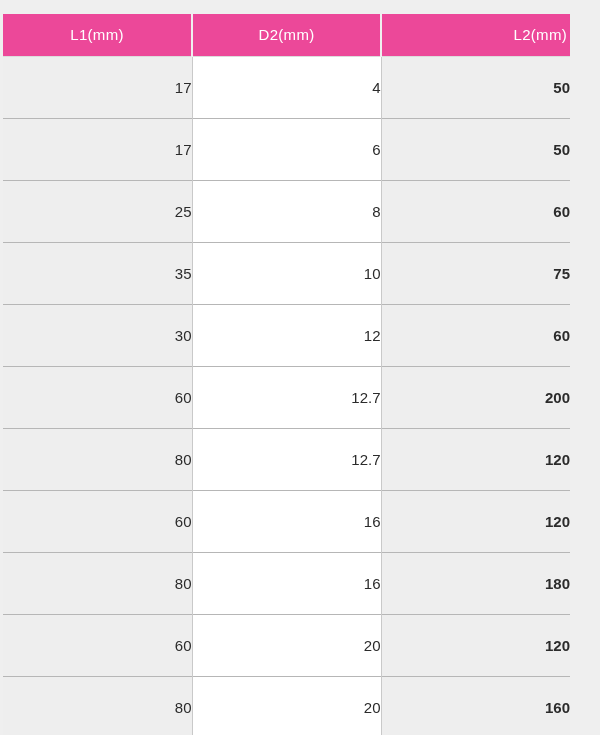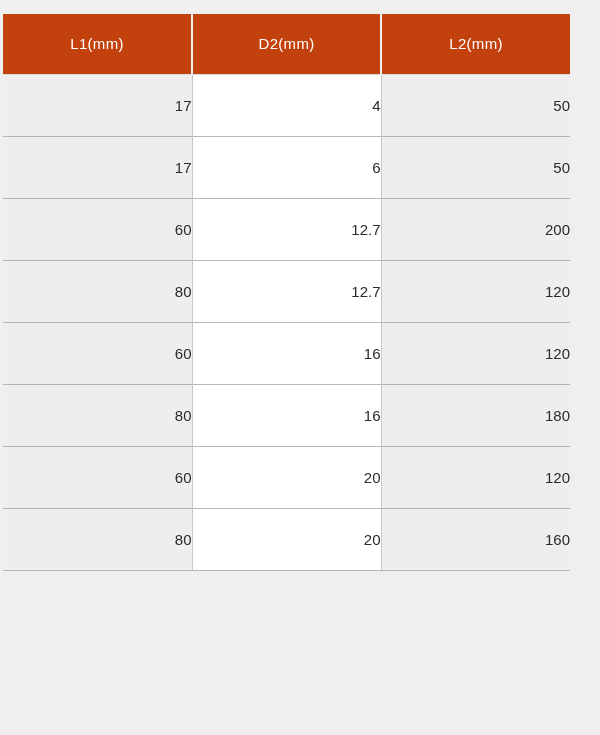--- a/index.html
+++ b/index.html
@@ -33,38 +33,38 @@
 
   table.spec-table {
     border-collapse: collapse;
     table-layout: fixed;
     width: 567px;
     background: transparent;
   }
 
   
   table.spec-table thead th {
-    background: #c2410c;
+    background: #ec4899;
     color: #ffffff;
     font-size: 15px;
     font-weight: normal;
     letter-spacing: 0.3px;
     height: 36px;
     line-height: 36px;
-    padding: 12px;
+    padding: 3px;
     text-align: center;
     border-left: 2px solid #efefef;
     border-right: 2px solid #efefef;
     border-top: 0;
     border-bottom: 0;
     vertical-align: middle;
     white-space: nowrap;
   }
   table.spec-table thead th.col-first { border-left: 0; }
-  table.spec-table thead th.col-last  { border-right: 0; }
+  table.spec-table thead th.col-last  { border-right: 0; text-align: right; }
 
   
   table.spec-table tbody td {
     height: 61px;
     padding: 0;
     text-align: right;
     vertical-align: middle;
     font-size: 15px;
     color: #2b2b2b;
     border-top: 1px solid #b6b6b6;
@@ -77,20 +77,21 @@
     border-top: 1px solid #dcdcdc;
   }
   table.spec-table tbody tr:last-child td {
     border-bottom: 1px solid #b6b6b6;
   }
   table.spec-table tbody td.col-first {
     border-left: 0;
   }
   table.spec-table tbody td.col-last {
     border-right: 0;
+    font-weight: bold;
   }
 
   
   table.spec-table tbody td.shade-grey { background: #eeeeee; }
   table.spec-table tbody td.shade-white { background: #ffffff; }
 
   
   col.c0 { width: 189px; }
   col.c1 { width: 189px; }
   col.c2 { width: 189px; }
@@ -119,20 +120,35 @@
             <td class="shade-grey col-first">17</td>
             <td class="shade-white">4</td>
             <td class="shade-grey col-last">50</td>
           </tr>
           <tr>
             <td class="shade-grey col-first">17</td>
             <td class="shade-white">6</td>
             <td class="shade-grey col-last">50</td>
           </tr>
           <tr>
+            <td class="shade-grey col-first">25</td>
+            <td class="shade-white">8</td>
+            <td class="shade-grey col-last">60</td>
+          </tr>
+          <tr>
+            <td class="shade-grey col-first">35</td>
+            <td class="shade-white">10</td>
+            <td class="shade-grey col-last">75</td>
+          </tr>
+          <tr>
+            <td class="shade-grey col-first">30</td>
+            <td class="shade-white">12</td>
+            <td class="shade-grey col-last">60</td>
+          </tr>
+          <tr>
             <td class="shade-grey col-first">60</td>
             <td class="shade-white">12.7</td>
             <td class="shade-grey col-last">200</td>
           </tr>
           <tr>
             <td class="shade-grey col-first">80</td>
             <td class="shade-white">12.7</td>
             <td class="shade-grey col-last">120</td>
           </tr>
           <tr>

